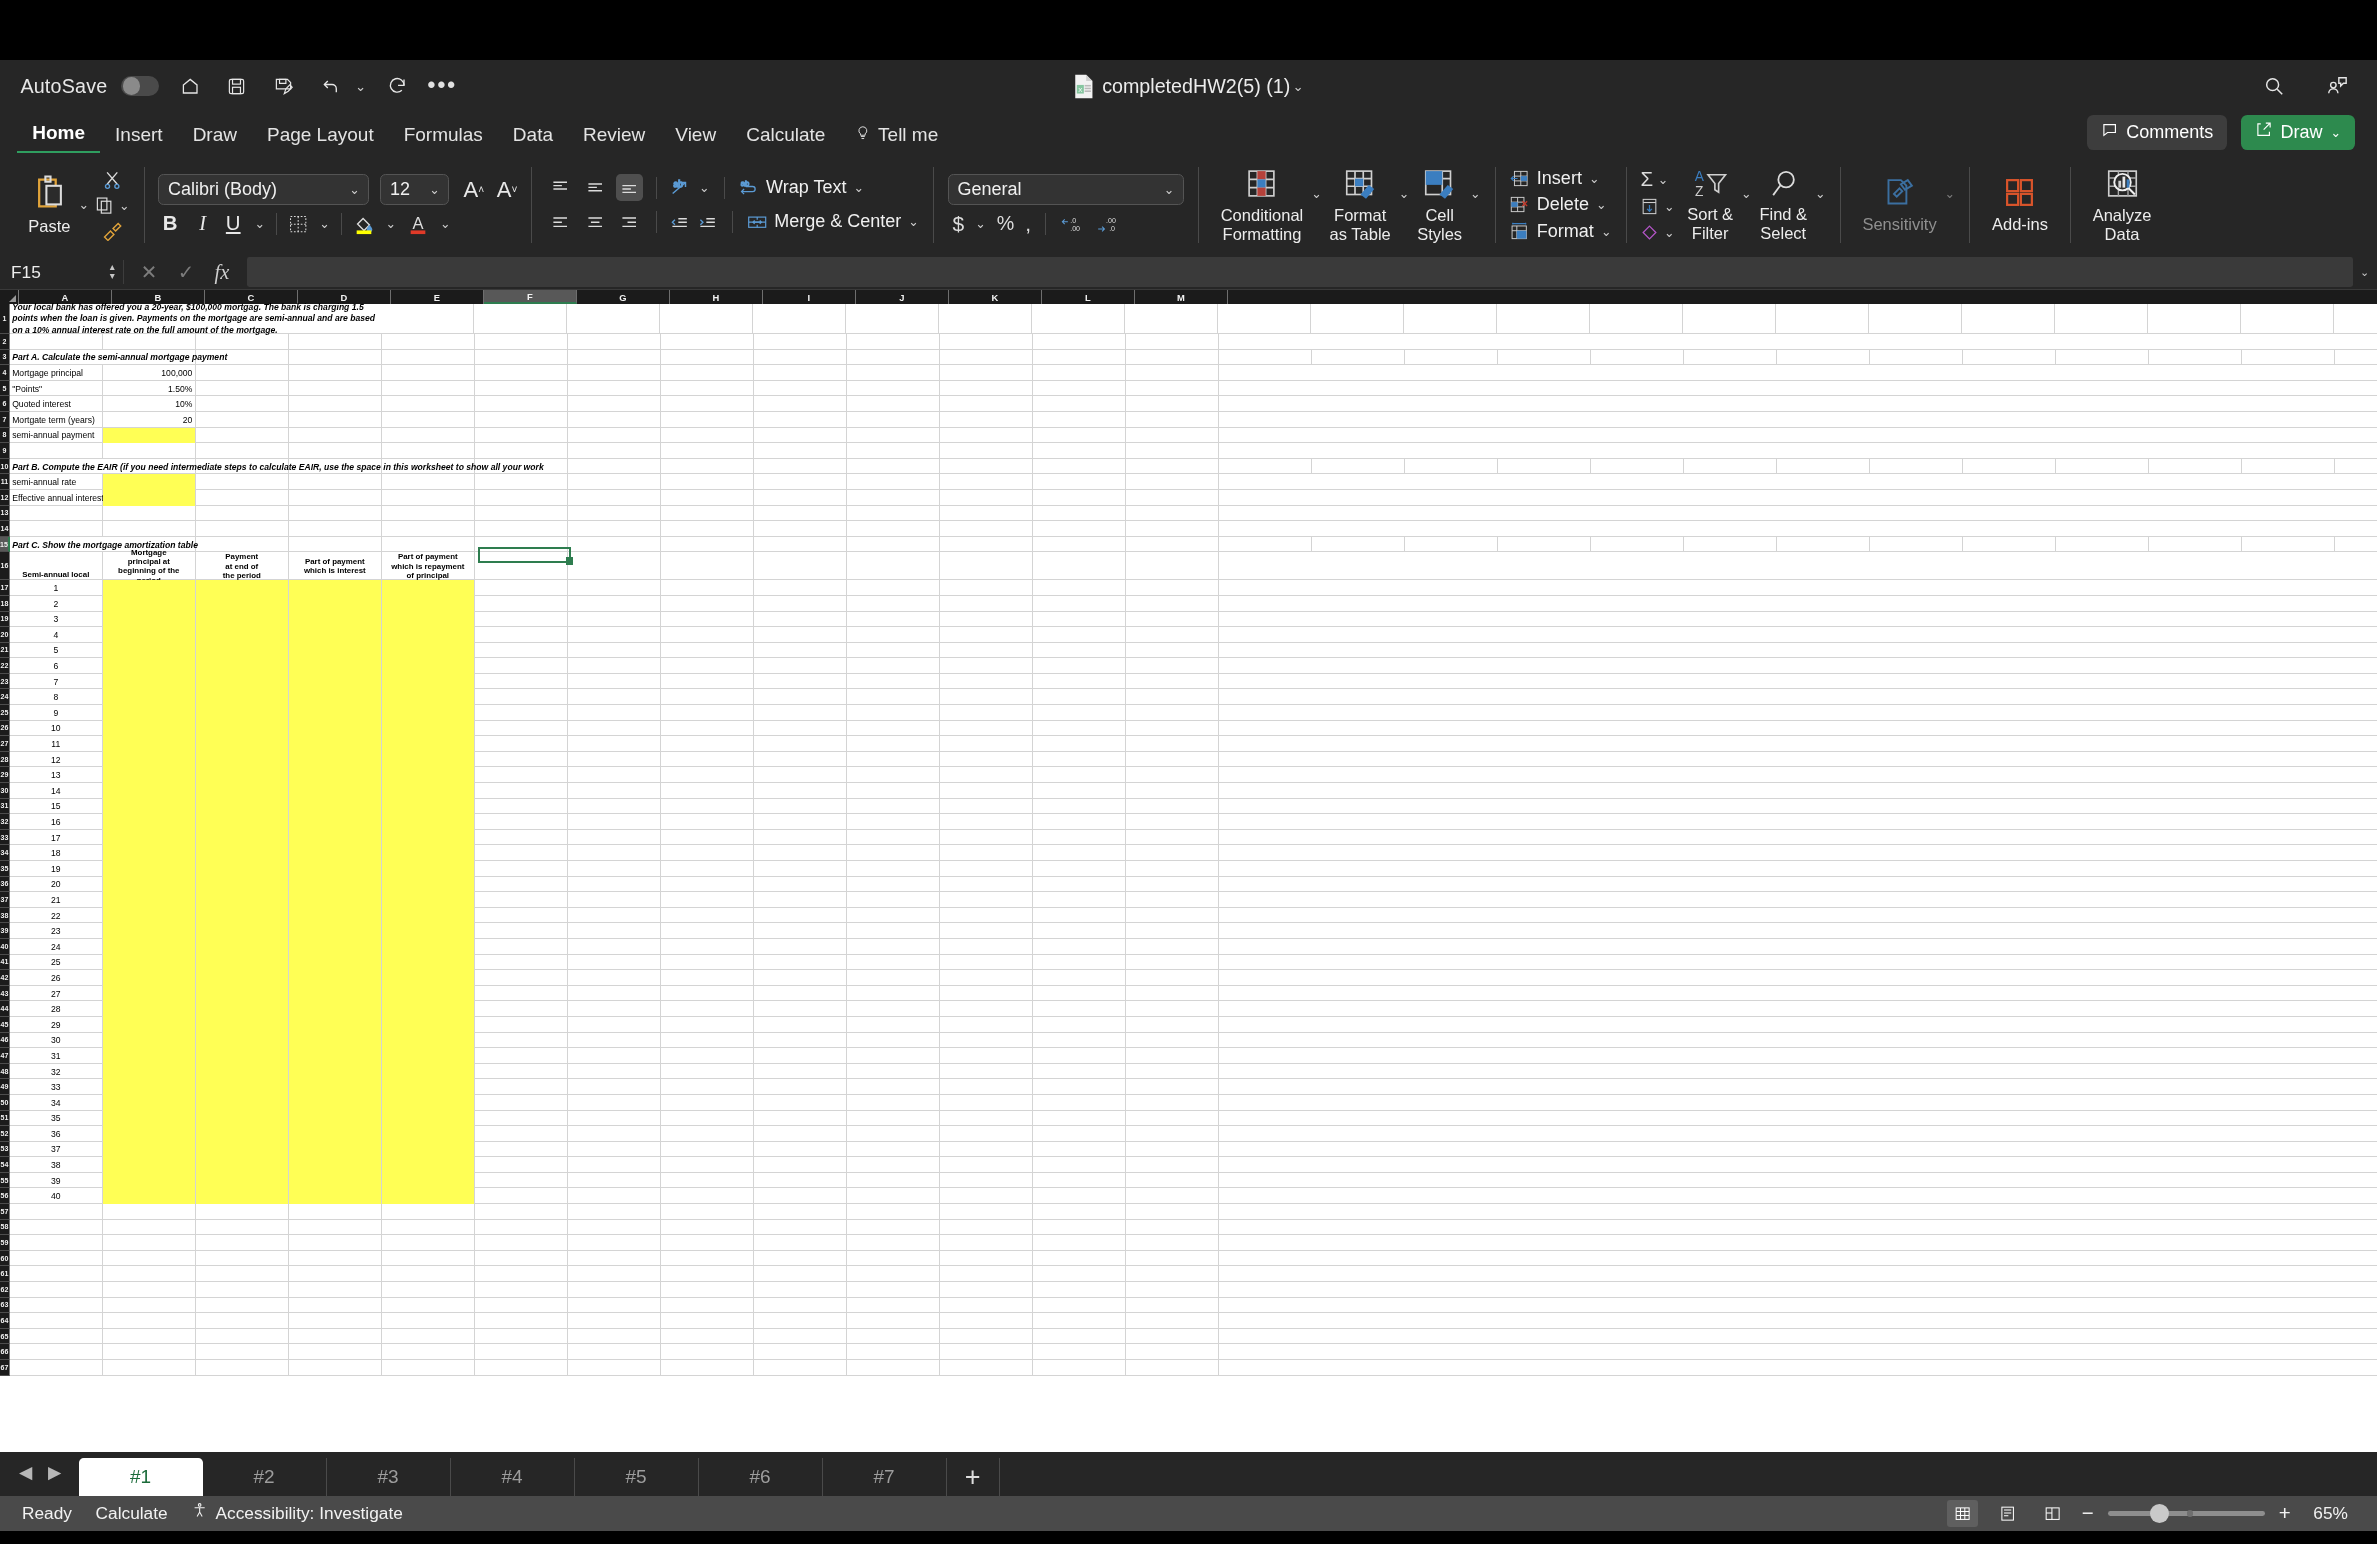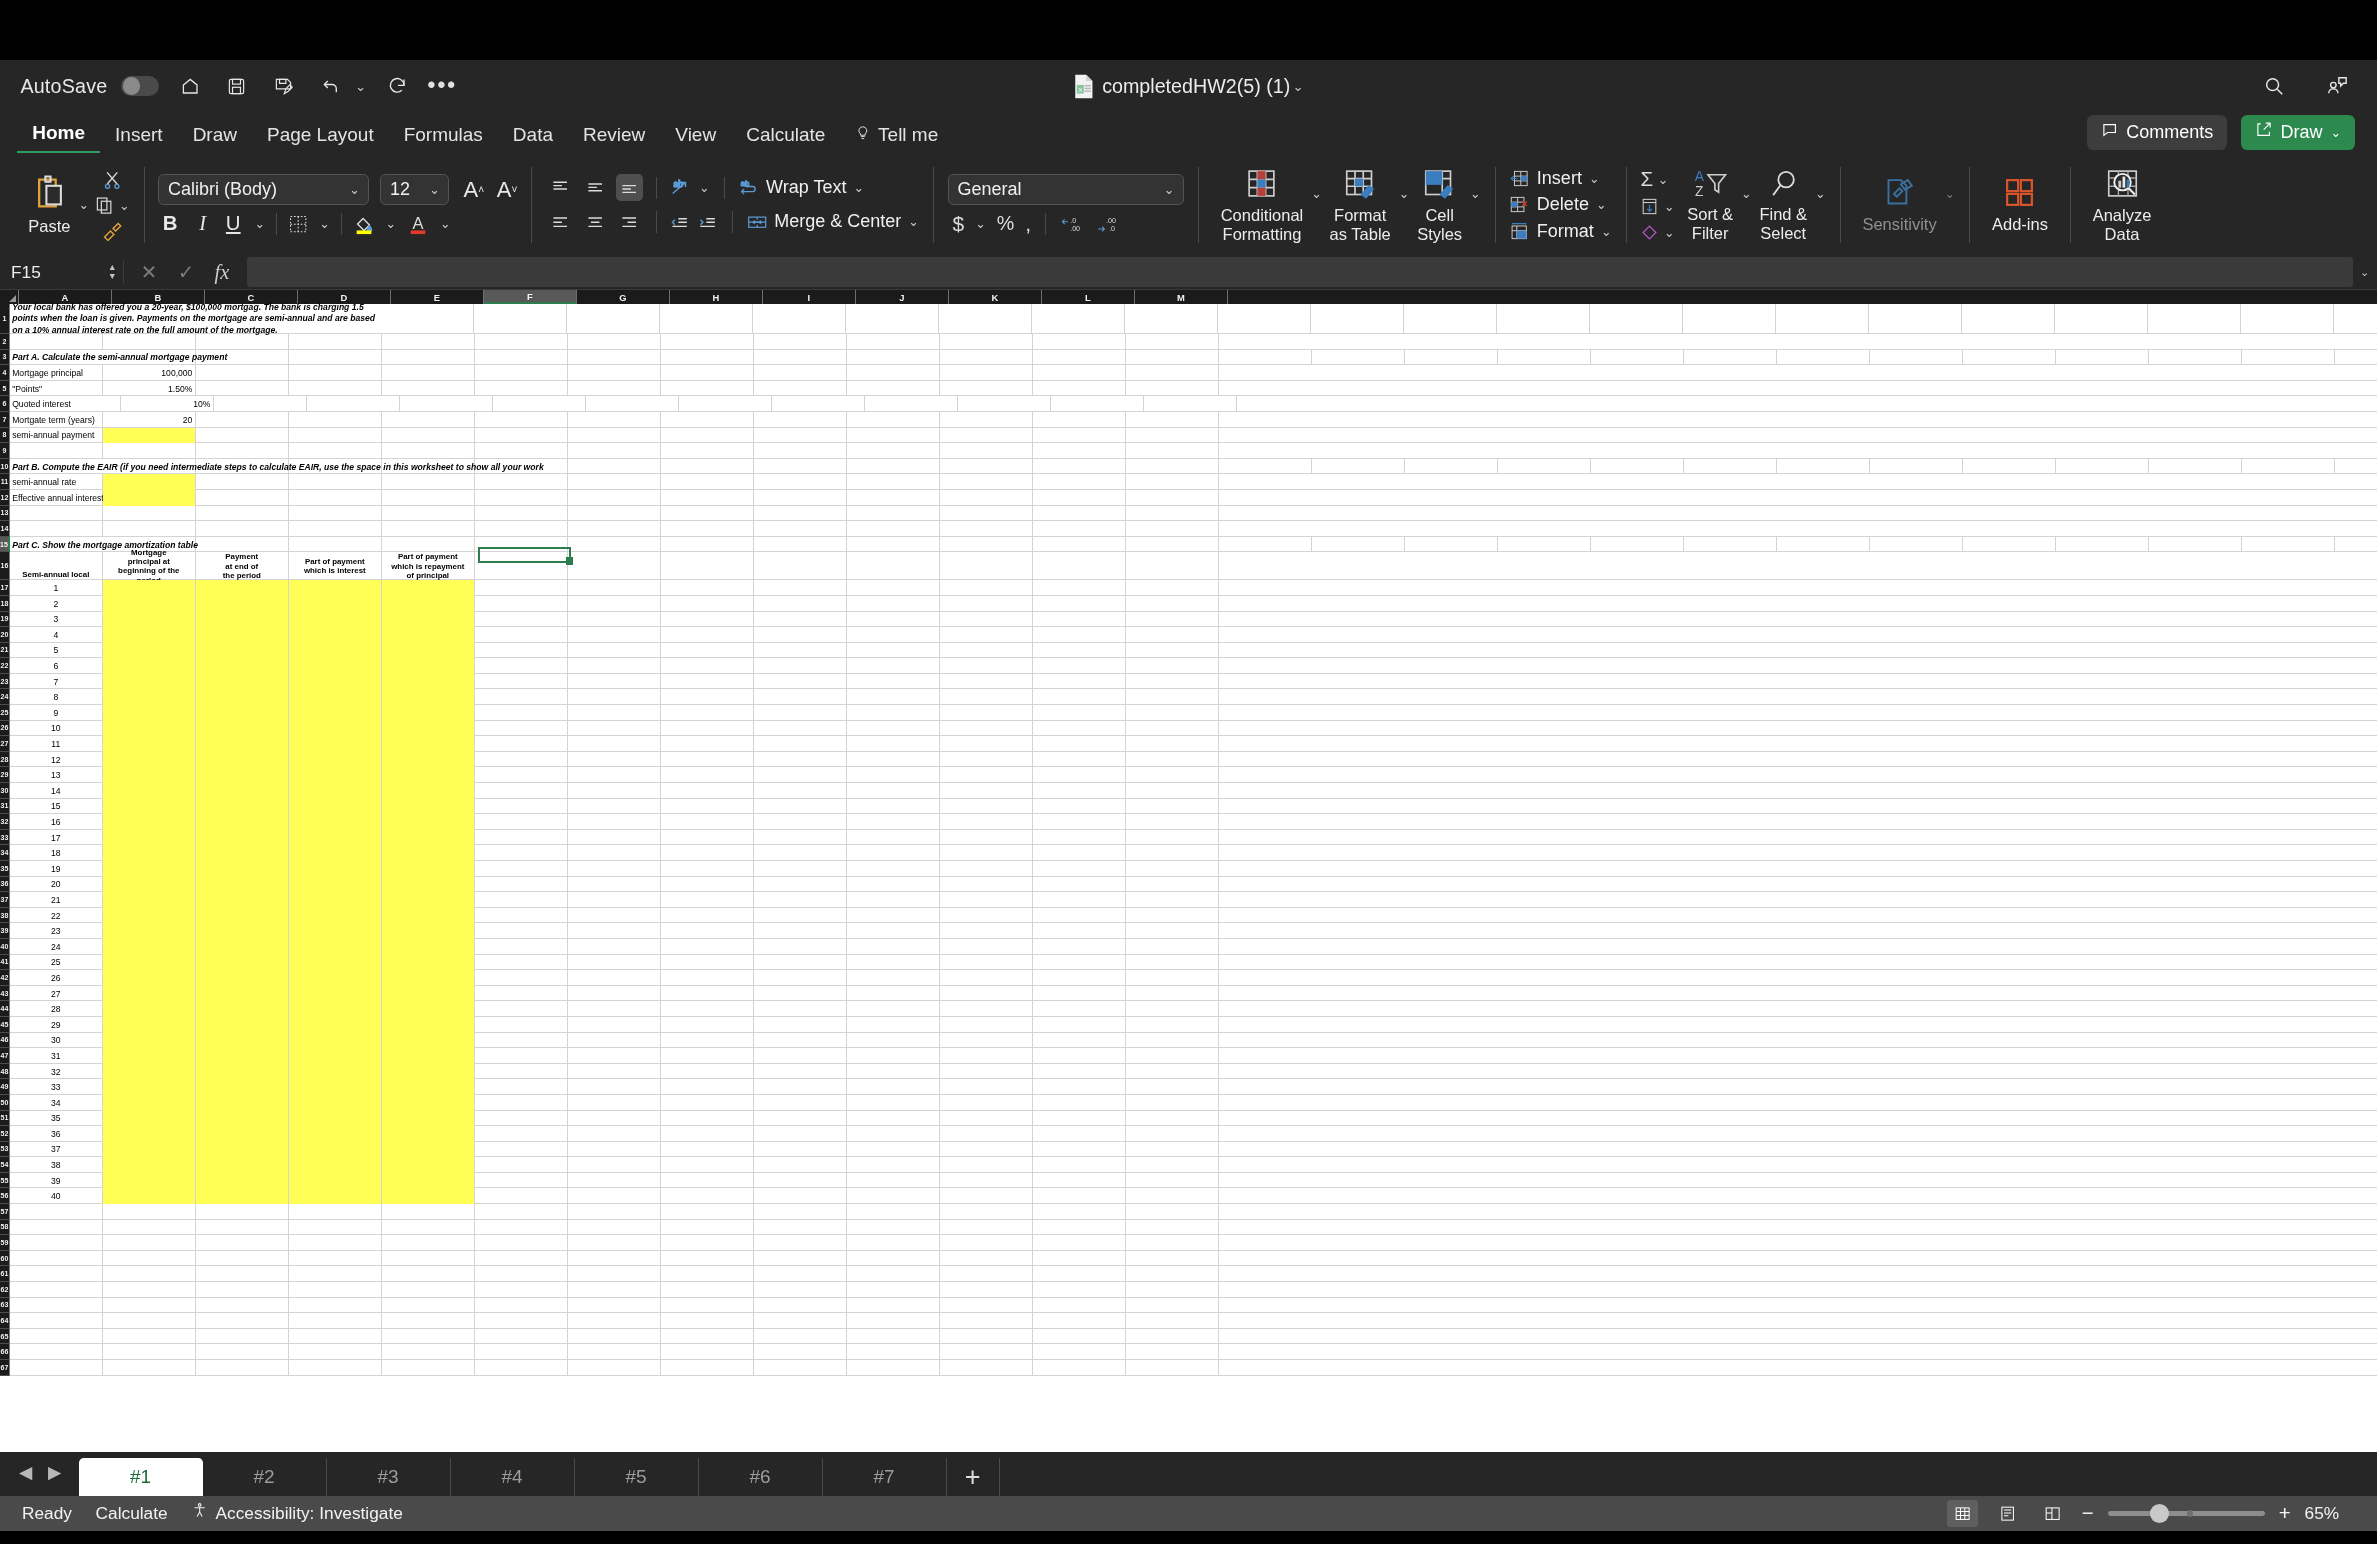--- a/index.html
+++ b/index.html
@@ -798,21 +798,21 @@
             <div class="cell" style="width: 93px; height: 15.6px;"></div>
             <div class="cell" style="width: 93px; height: 15.6px;"></div>
             <div class="cell" style="width: 93px; height: 15.6px;"></div>
             <div class="cell" style="width: 93px; height: 15.6px;"></div>
             <div class="cell" style="width: 93px; height: 15.6px;"></div>
             <div class="cell" style="width: 93px; height: 15.6px;"></div>
             <div class="cell" style="width: 93px; height: 15.6px;"></div>
             <div class="cell" style="width: 93px; height: 15.6px;"></div>
           </div>
           <div class="grow" style="height: 15.6px;">
-            <div class="cell" style="width: 111px; height: 15.6px;">Quoted interest</div>
+            <div class="cell" style="width: 93px; height: 15.6px;">Quoted interest</div>
             <div class="cell r" style="width: 93px; height: 15.6px;">10%</div>
             <div class="cell" style="width: 93px; height: 15.6px;"></div>
             <div class="cell" style="width: 93px; height: 15.6px;"></div>
             <div class="cell" style="width: 93px; height: 15.6px;"></div>
             <div class="cell" style="width: 93px; height: 15.6px;"></div>
             <div class="cell" style="width: 93px; height: 15.6px;"></div>
             <div class="cell" style="width: 93px; height: 15.6px;"></div>
             <div class="cell" style="width: 93px; height: 15.6px;"></div>
             <div class="cell" style="width: 93px; height: 15.6px;"></div>
             <div class="cell" style="width: 93px; height: 15.6px;"></div>
@@ -1810,17 +1810,17 @@
             <rect x="3" y="4" width="18" height="16"></rect>
             <path d="M11 4v16M3 11h8"></path>
           </svg>
       </div>
       <span style="font-size:20.4px;cursor:pointer">−</span>
       <div class="slider">
           <div class="knob"></div>
           <div class="dot"></div>
         </div>
       <span style="font-size:20.4px;cursor:pointer">+</span>
-      <span style="min-width:52px;text-align:left">65%</span>
+      <span style="min-width:52px;text-align:center">65%</span>
     </div>
   </div>
 </div>
 
 
 </body></html>

